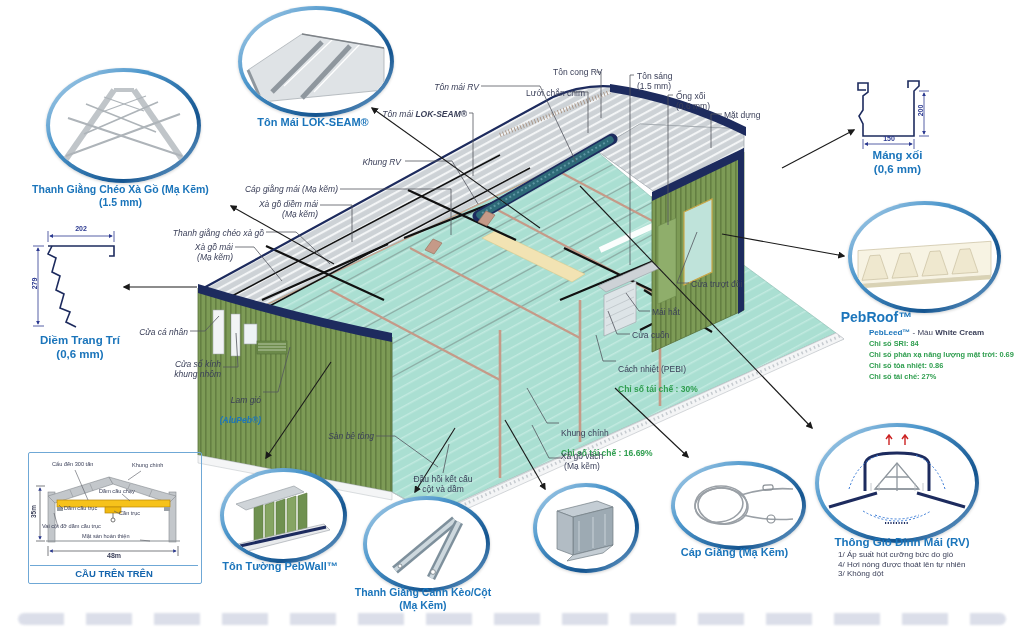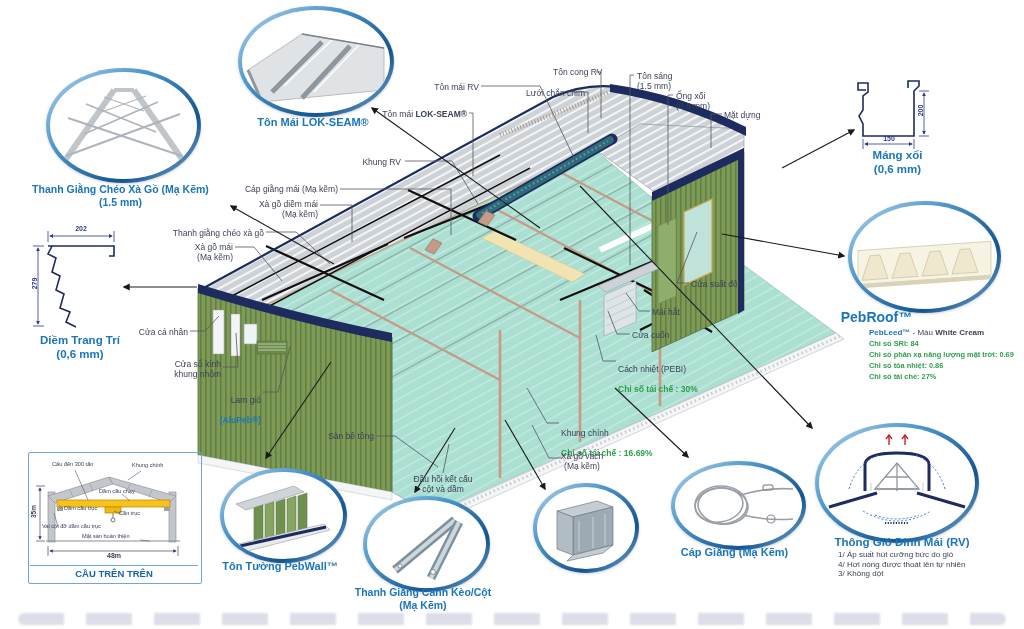--- a/index.html
+++ b/index.html
@@ -1,21 +1,21 @@
 <!DOCTYPE html>
 <html><head>
 <meta charset="utf-8">
 <style>
   html,body{margin:0;padding:0;background:#fff;}
   #canvas{position:relative;width:1024px;height:629px;background:#fff;overflow:hidden;
           font-family:"Liberation Sans",sans-serif;}
   svg{display:block;}
   .abs{position:absolute;}
   .lbl{position:absolute;font-size:8.5px;color:#3a3f58;line-height:1.18;white-space:pre-line;}
-  .lbl.r{text-align:right;}
+  .lbl.r{text-align:right;font-style:italic;}
   .lbl.c{text-align:center;}
   .bb{color:#1b75bb;font-weight:bold;}
   .nb{font-weight:bold;color:#3a3f58;}
   .grn{color:#2f9e4f;font-weight:bold;}
   .ctitle{position:absolute;text-align:center;color:#1b75bb;font-weight:bold;line-height:1.25;}
   .ring{position:absolute;border-radius:50%;padding:4px;
         background:linear-gradient(140deg,#b8d6ec 0%,#4d97cc 35%,#14548f 72%,#8cb9de 100%);
         box-shadow:0 1px 3px rgba(0,0,0,.18);}
   .ring .inner{width:100%;height:100%;border-radius:50%;background:#fff;overflow:hidden;}
   .dim{position:absolute;font-size:7px;font-weight:bold;color:#2b3990;text-align:center;}
@@ -474,21 +474,21 @@
 (Mạ kẽm)</div>
 <div class="lbl r" style="right:836px;top:327px">Cửa cá nhân</div>
 <div class="lbl r" style="right:803px;top:359px">Cửa sổ kính
 khung nhôm</div>
 <div class="lbl r" style="right:763px;top:385px">
   <div>Lam gió</div>
   <div class="bb">(AluPeb®)</div>
 </div>
 <div class="lbl r" style="right:650px;top:431px">Sàn bê tông</div>
 
-<div class="lbl" style="left:691px;top:279px">Cửa suất đôi</div>
+<div class="lbl" style="left:691px;top:279px">Cửa trượt đôi</div>
 <div class="lbl" style="left:652px;top:307px">Mái hắt</div>
 <div class="lbl" style="left:632px;top:330px">Cửa cuốn</div>
 <div class="lbl" style="left:618px;top:354px">
   <div>Cách nhiệt (PEBI)</div>
   <div class="grn">Chỉ số tái chế : 30%</div>
 </div>
 <div class="lbl" style="left:561px;top:418px">
   <div>Khung chính</div>
   <div class="grn">Chỉ số tái chế : 16.69%</div>
 </div>

